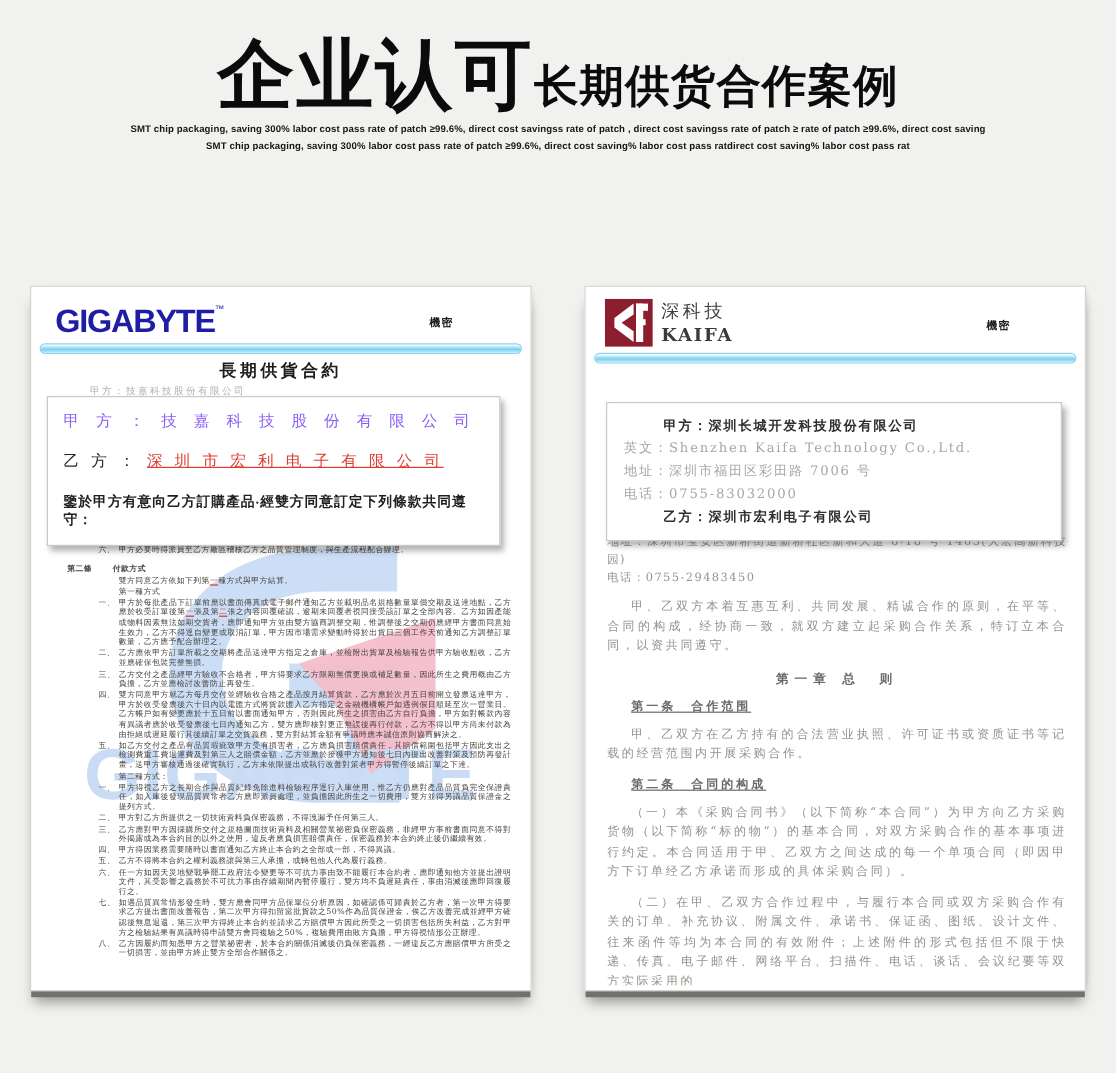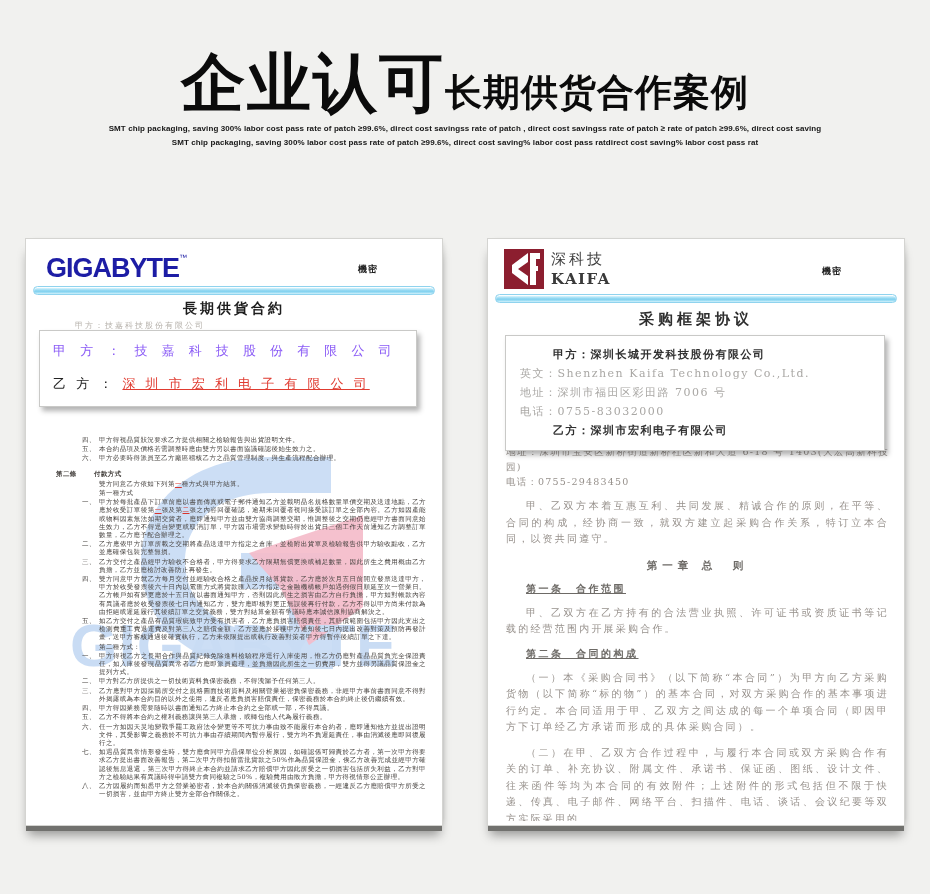--- a/index.html
+++ b/index.html
@@ -1,21 +1,21 @@
 <!DOCTYPE html>
 <html><head>
 <meta charset="utf-8">
 <style>
   * { margin:0; padding:0; box-sizing:border-box; }
   html,body { width:930px; height:894px; }
   body { background:#f1f1ef; font-family:"Liberation Sans", sans-serif; overflow:hidden; position:relative; }
 
   
   .hero { position:absolute; left:0; top:0; width:930px; text-align:center; color:#0b0b0b; }
-  .hero-title { margin-top:50px; display:flex; justify-content:center; align-items:baseline; white-space:nowrap; }
+  .hero-title { margin-top:29px; display:flex; justify-content:center; align-items:baseline; white-space:nowrap; }
   .hero-big { font-size:64px; font-weight:600; letter-spacing:2px; line-height:1.05; }
   .hero-sub { font-size:37px; font-weight:600; letter-spacing:1px; }
   .tagline { font-size:8px; font-weight:700; color:#161616; margin-top:6px; letter-spacing:0.1px; white-space:nowrap; }
   .tagline.second { margin-top:5px; }
 
   
   .doc { position:absolute; top:238px; width:418px; height:588px; background:#fff;
          border:1px solid #d4d4d1;
          box-shadow:0 6px 0 -1px #71716e, 0 12px 10px -3px rgba(0,0,0,0.38), 3px 0 6px -4px rgba(0,0,0,0.18);
          overflow:hidden; }
@@ -122,20 +122,21 @@
   <div class="secret">機密</div>
   <div class="glossbar"></div>
   <div class="doc-title">長期供貨合約</div>
   <div class="ghost">甲方：技嘉科技股份有限公司</div>
 
   <div class="xbox">
     <div class="lbx-row1">甲 方 ： 技 嘉 科 技 股 份 有 限 公 司</div>
     <div class="lbx-row2">
       <span>乙 方 ： </span><span class="red">深 圳 市 宏 利 电 子 有 限 公 司</span>
     </div>
+    <div class="lbx-row3">鑒於甲方有意向乙方訂購產品‧經雙方同意訂定下列條款共同遵守：</div>
   </div>
 
   <div class="lbody" id="lbody">
       <div class="lrow num">
         <span class="lm">四、</span>
         <span class="lt"><span>甲方得視品質狀況要求乙方提供相關之檢驗報告與出貨證明文件。</span></span>
       </div>
       <div class="lrow num">
         <span class="lm">五、</span>
         <span class="lt"><span>本合約品項及價格若需調整時應由雙方另以書面協議確認後始生效力之。</span></span>
@@ -222,21 +223,20 @@
       <rect x="26" y="4" width="10" height="6" fill="#ffffff"></rect>
       <rect x="26" y="17" width="8" height="5" fill="#ffffff"></rect>
     </svg>
     <div class="kf-text">
       <div class="cn">深科技</div>
       <div class="en">KAIFA</div>
     </div>
   </div>
   <div class="secret">機密</div>
   <div class="glossbar"></div>
-  <div class="doc-title">采购框架协议</div>
 
   <div class="xbox" id="rbox">
       <div class="brow strong">
         <span class="blabel">甲方：</span>
         <span class="btext">深圳长城开发科技股份有限公司</span>
       </div>
       <div class="brow gray">
         <span class="blabel">英文：</span>
         <span class="btext">Shenzhen Kaifa Technology Co.,Ltd.</span>
       </div>

